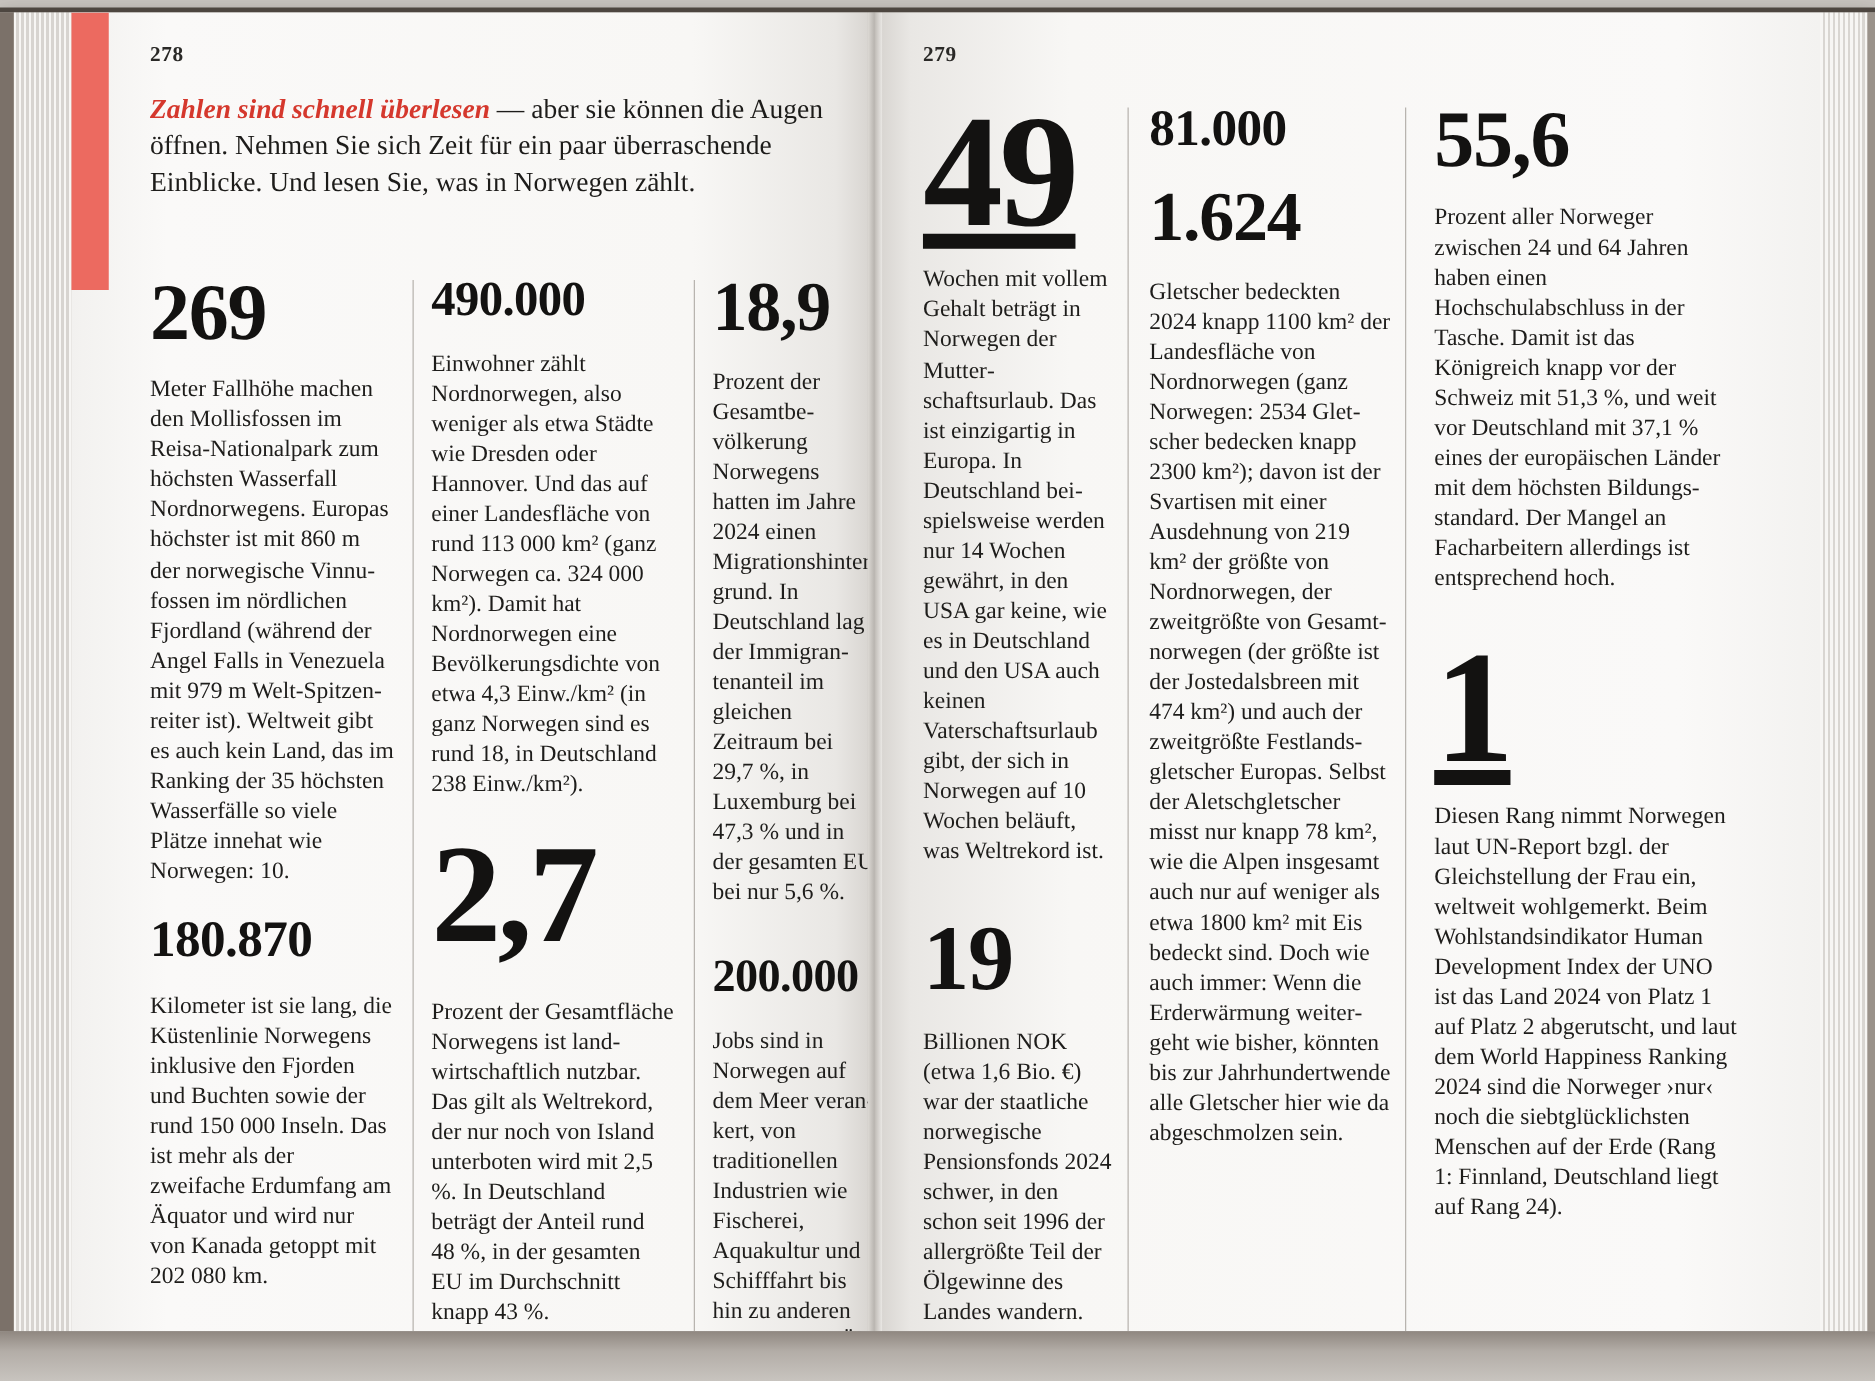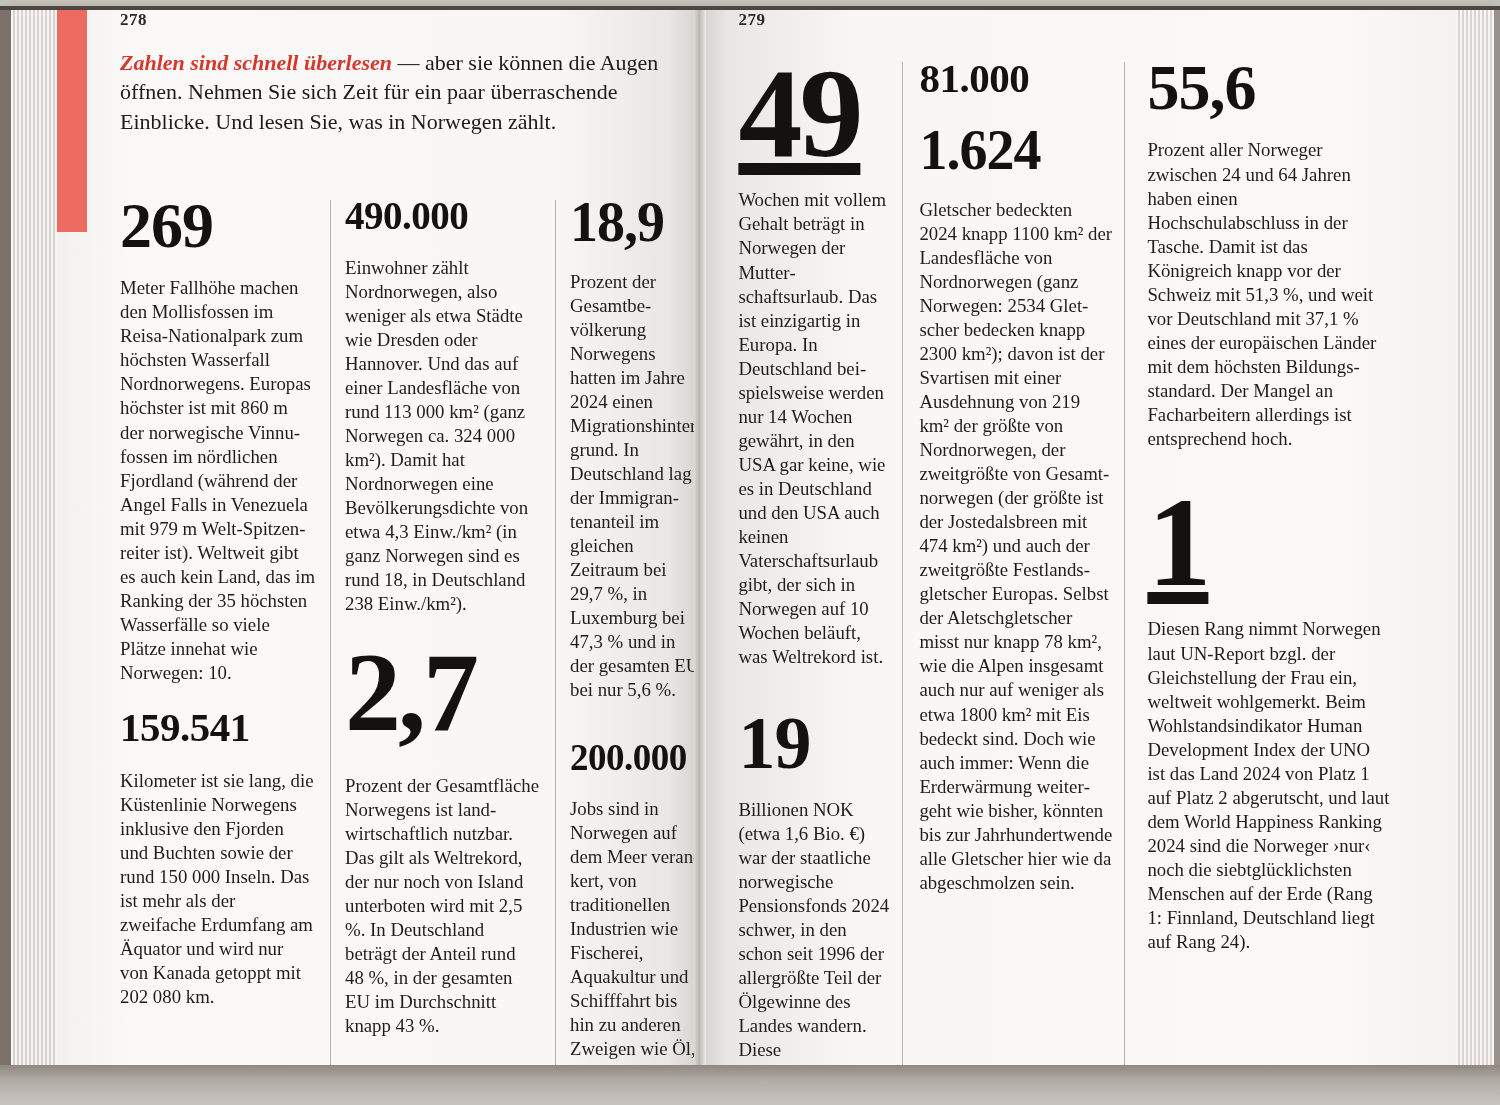--- a/index.html
+++ b/index.html
@@ -40,20 +40,21 @@
   .accent-bar{
     position:absolute;left:0;top:0;width:30px;height:222px;
     background:#ec6a60;
   }
 
   .inner-left{position:relative;padding:0 20px 0 63px;}
   .inner-right{position:relative;padding:0 66px 0 32px;}
 
   .pagenum{
     font-weight:bold;font-size:17px;color:#2a2927;letter-spacing:.5px;
+    padding-top:24px;
   }
   .pagenum.right{text-align:left;}
 
   .page-title{
     margin:26px 0 0 0;
     font-size:49px;font-weight:bold;color:#181715;
     letter-spacing:-.5px;line-height:1;
   }
   .intro{
     margin:18px 0 0 0;width:580px;
@@ -110,21 +111,21 @@
         <div class="pagenum">278</div>
         <p class="intro"><span class="intro-hl">Zahlen sind schnell überlesen</span><span> — aber sie können die Augen öffnen. Nehmen Sie sich Zeit für ein paar überraschende Einblicke. Und lesen Sie, was in Norwegen zählt.</span></p>
 
         <div class="cols cols-left">
           <div class="col col1">
             <div class="stat">
               <div class="num n66">269</div>
               <div class="stat-body">Meter Fallhöhe machen den Mollisfossen im Reisa-Nationalpark zum höchsten Wasserfall Nordnorwegens. Europas höchster ist mit 860 m der norwegische Vinnu­fossen im nördlichen Fjordland (während der Angel Falls in Venezuela mit 979 m Welt-Spitzen­reiter ist). Weltweit gibt es auch kein Land, das im Ranking der 35 höchsten Wasserfälle so viele Plätze innehat wie Norwegen: 10.</div>
             </div>
             <div class="stat mt26">
-              <div class="num n42">159.541</div>
+              <div class="num n42">180.870</div>
               <div class="stat-body">Kilometer ist sie lang, die Küstenlinie Norwegens inklusive den Fjorden und Buchten sowie der rund 150 000 Inseln. Das ist mehr als der zweifache Erdumfang am Äquator und wird nur von Kanada getoppt mit 202 080 km.</div>
             </div>
           </div>
           <div class="col col2">
             <div class="stat">
               <div class="num n40">490.000</div>
               <div class="stat-body">Einwohner zählt Nordnorwegen, also weniger als etwa Städte wie Dresden oder Hannover. Und das auf einer Landesfläche von rund 113 000 km² (ganz Norwegen ca. 324 000 km²). Damit hat Nordnorwegen eine Bevölkerungsdichte von etwa 4,3 Einw./km² (in ganz Norwegen sind es rund 18, in Deutschland 238 Einw./km²).</div>
             </div>
             <div class="stat">
               <div class="num n118">2,7</div>

